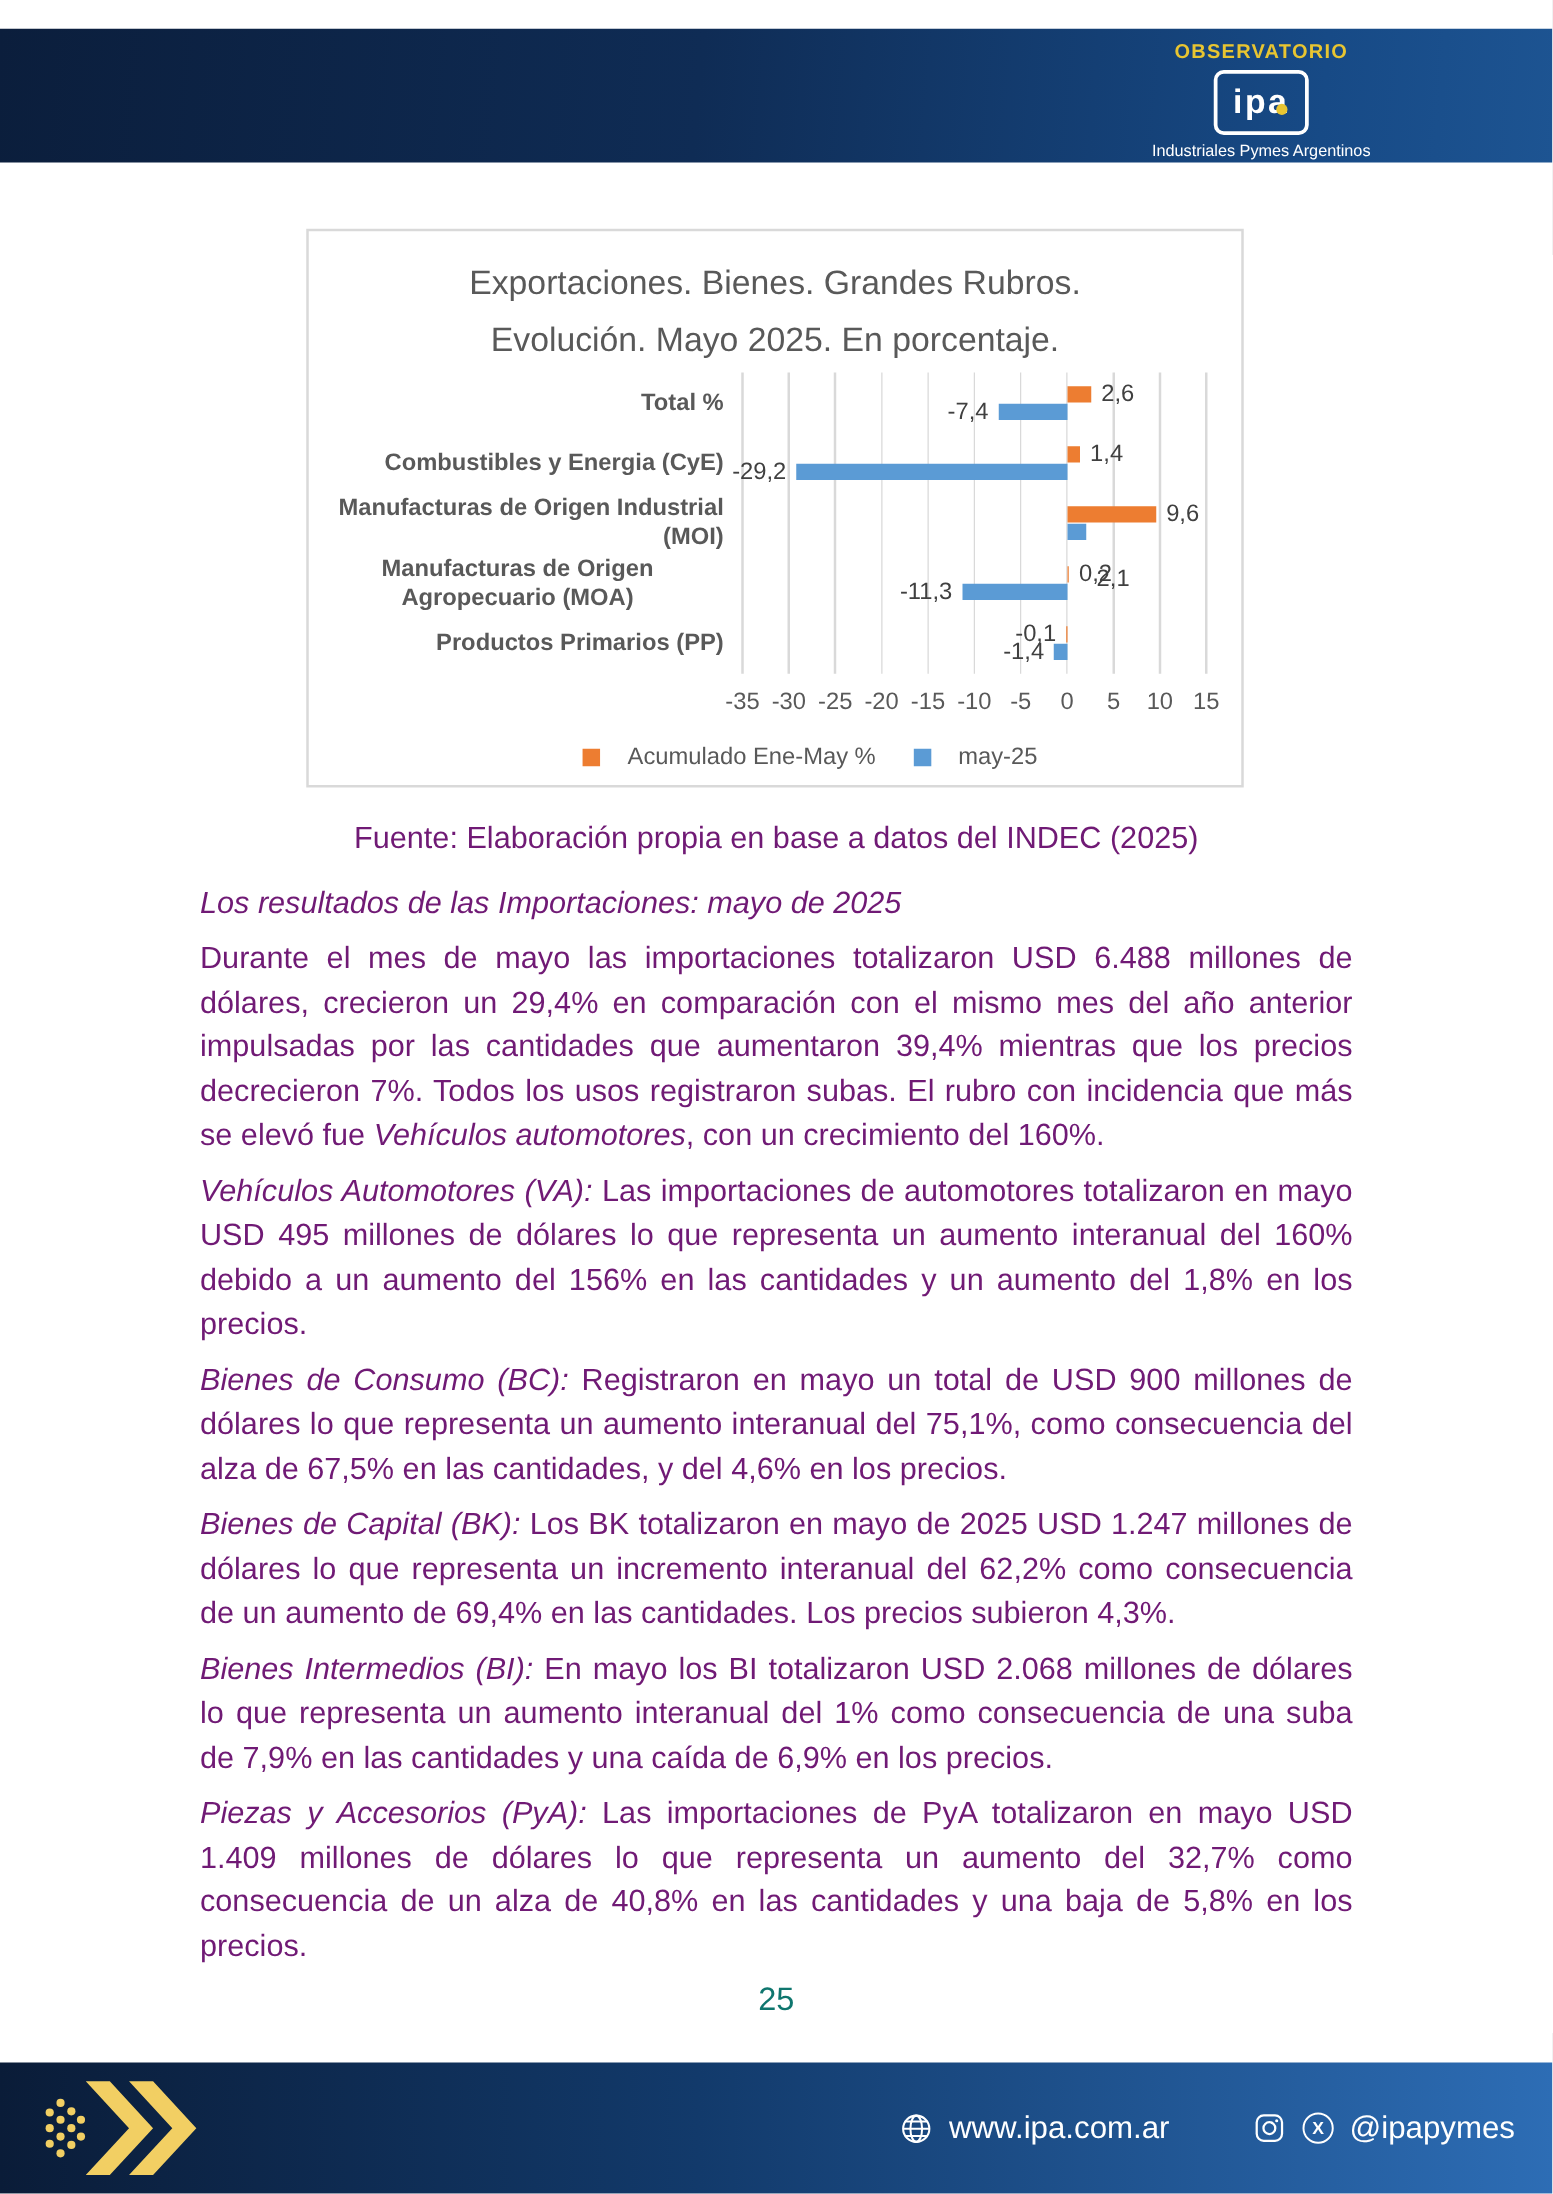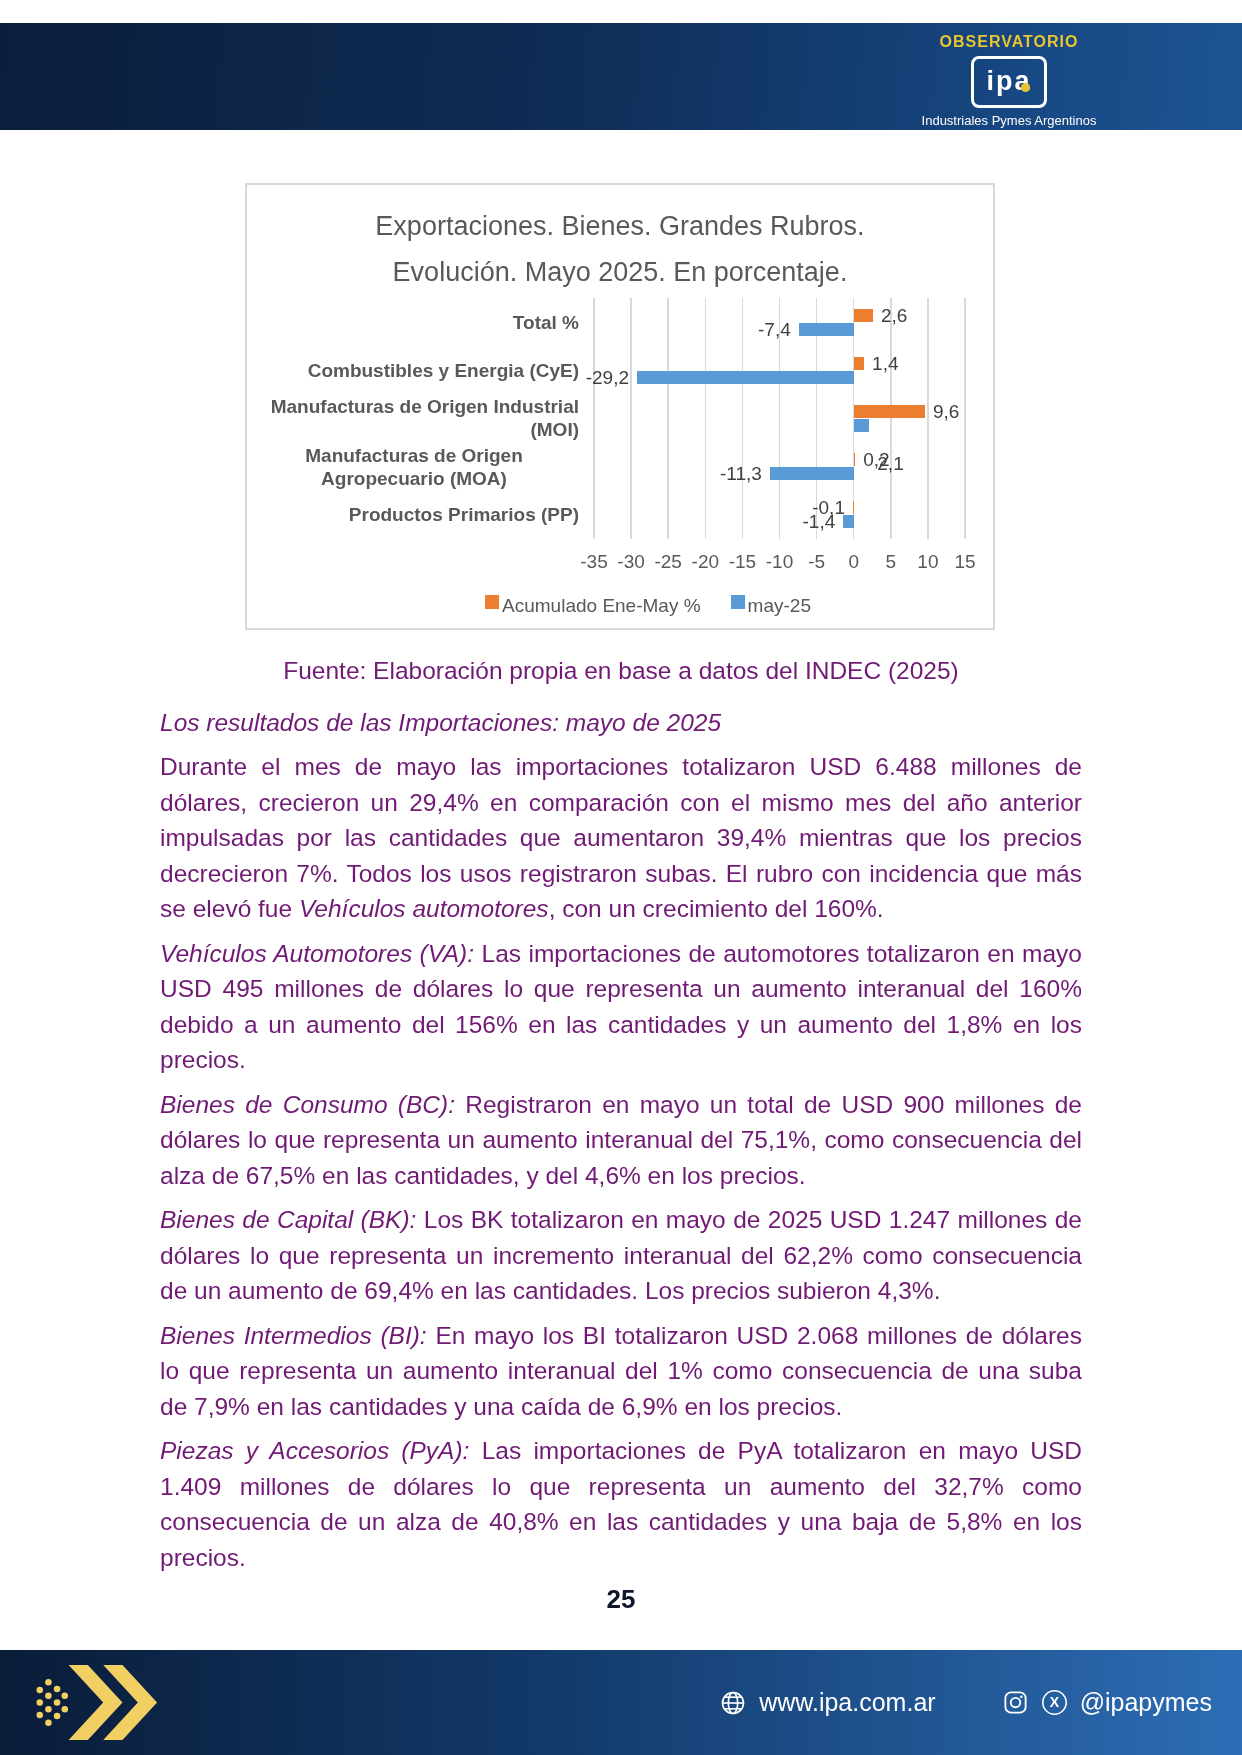--- a/index.html
+++ b/index.html
@@ -25,33 +25,33 @@
     color:#595959;font-size:27px;line-height:46px;}
   .gridline{position:absolute;width:1.5px;background:#d9d9d9;}
   .cat-label{position:absolute;display:flex;align-items:center;color:#595959;
     font-size:19px;line-height:23px;}
   .cat-label span{width:100%;font-weight:bold;}
   .bar{position:absolute;height:13px;}
   .bar-label{position:absolute;height:19px;line-height:19px;font-size:19px;color:#404040;white-space:nowrap;}
   .x-tick{position:absolute;width:44px;text-align:center;font-size:19px;color:#595959;}
   .chart-legend{position:absolute;left:calc(50% + 28px);transform:translateX(-50%);top:410px;
     display:flex;align-items:center;gap:30px;font-size:19px;color:#595959;white-space:nowrap;}
-  .legend-item{display:flex;align-items:flex-start;gap:3px;}
+  .legend-item{display:flex;align-items:center;gap:22px;}
   .legend-swatch{width:14px;height:14px;display:inline-block;}
 
   
   .doc{position:absolute;left:160px;right:160px;top:653px;font-size:24.5px;
     line-height:35.5px;color:#701a75;text-align:justify;}
   .source-note{text-align:center;margin:0 0 16px 0;}
   .section-heading{font-style:italic;font-weight:400;font-size:24.5px;margin:0 0 9px 0;text-align:left;}
   .doc p{margin:0 0 9px 0;}
   .doc em{font-style:italic;}
 
   .page-number{position:absolute;left:0;top:1584px;width:100%;text-align:center;
-    color:#0f172a;font-size:26px;font-weight:bold;}
+    color:#0f766e;font-size:26px;}
 
   
   .footer-bar{position:absolute;left:0;bottom:0;width:100%;height:105px;
     background:linear-gradient(90deg,#0a1c38 0%,#123a6b 45%,#2d6db5 100%);}
   .footer-logo{position:absolute;left:34px;top:11px;}
   .footer-right{position:absolute;right:30px;top:0;height:100%;display:flex;align-items:center;
     gap:66px;color:#fff;font-size:25px;}
   .footer-group{display:flex;align-items:center;gap:12px;}
   .icon{display:inline-flex;}
 </style>

